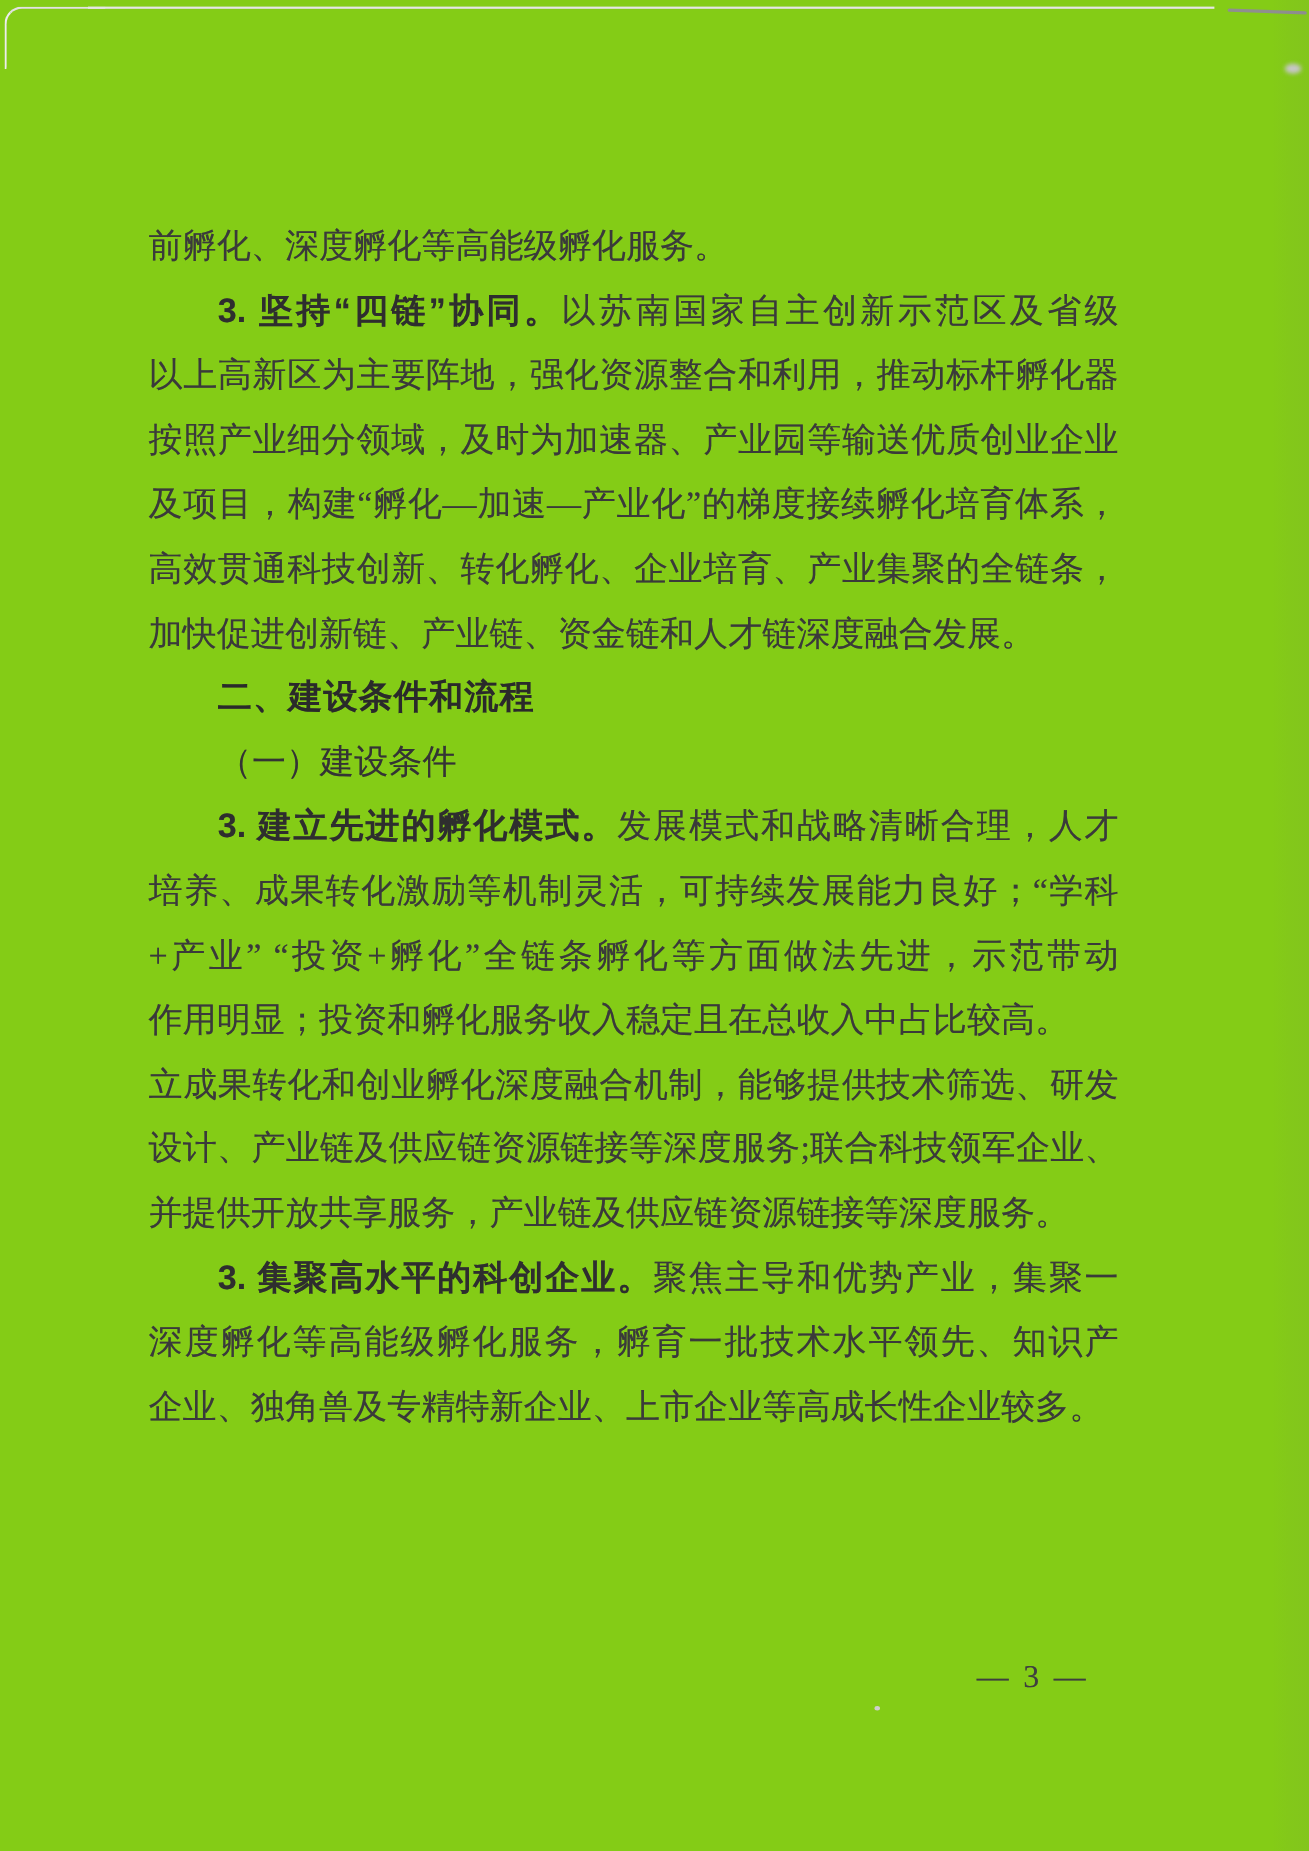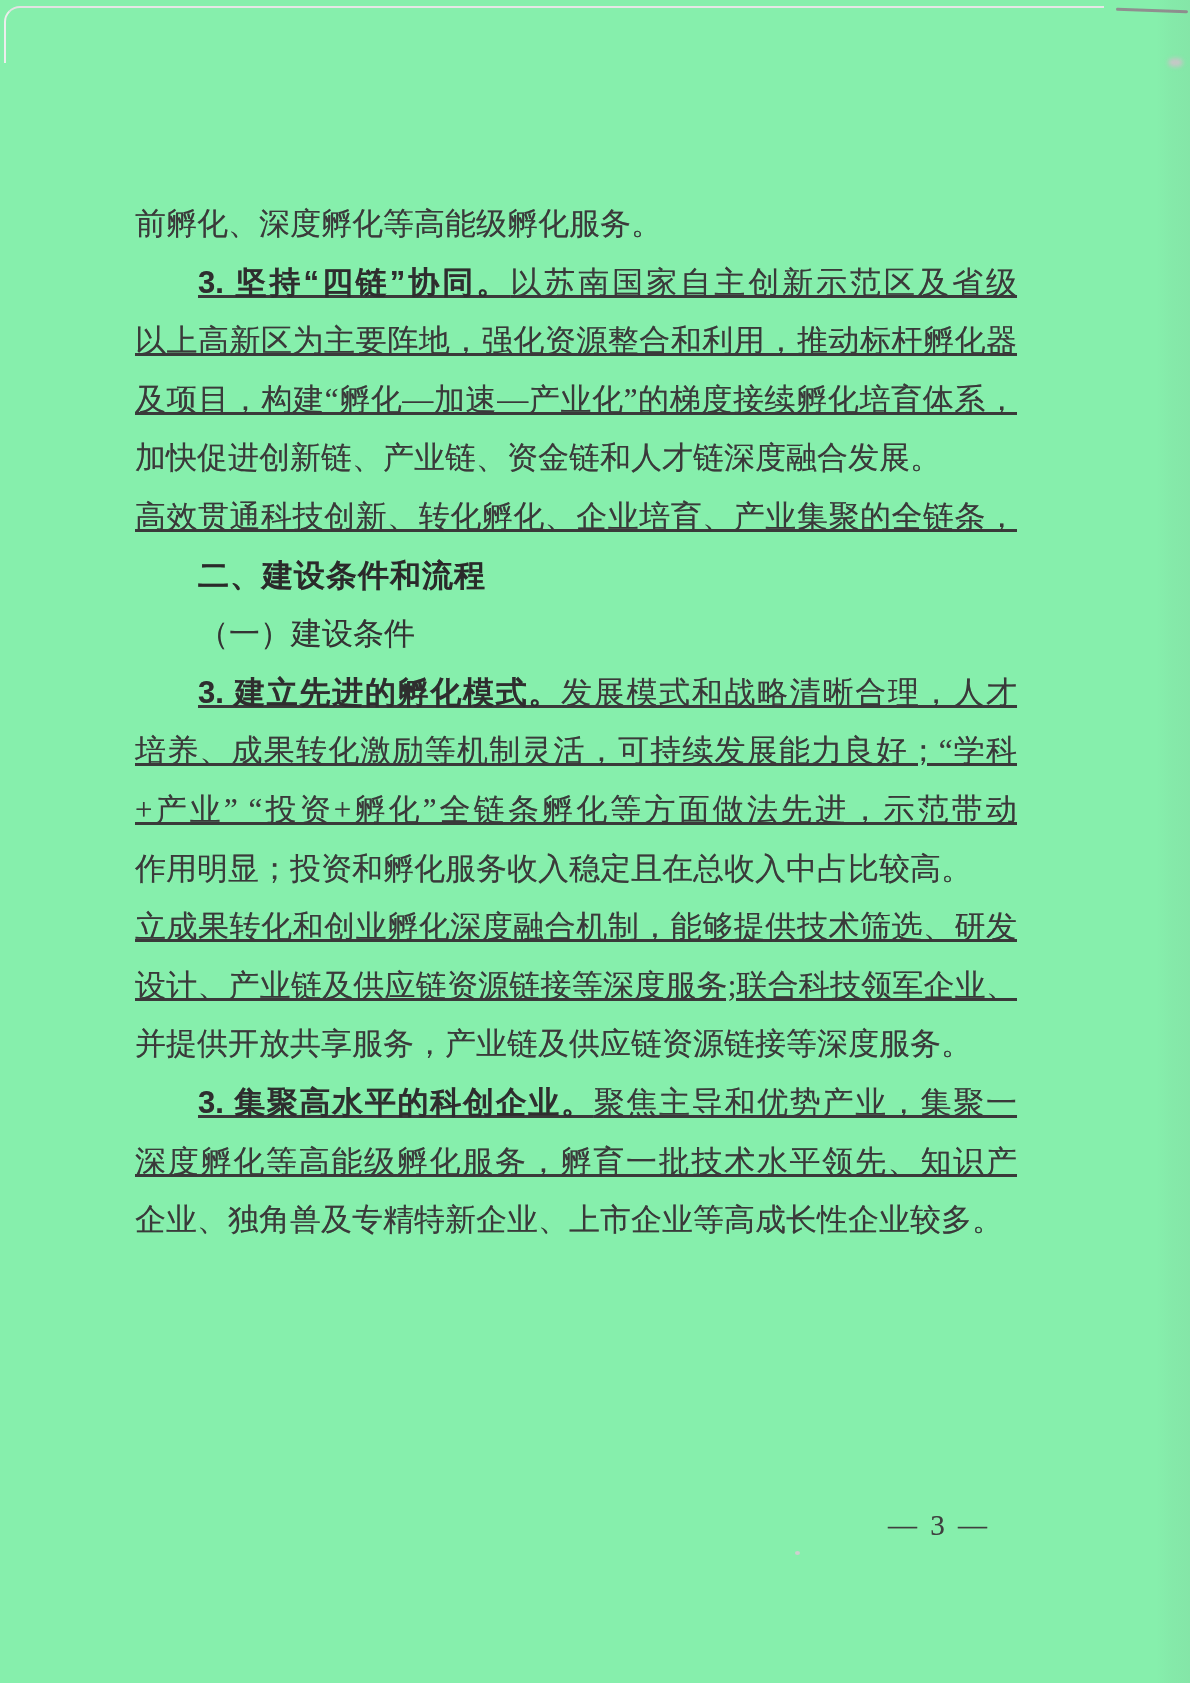--- a/index.html
+++ b/index.html
@@ -1,20 +1,20 @@
 <!DOCTYPE html>
 <html><head>
 <meta charset="utf-8">
 <style>
   html, body { margin: 0; padding: 0; background: #ffffff; }
   .page {
     position: relative;
     width: 1190px;
     height: 1683px;
-    background: #86efac;
+    background: #84cc16;
     overflow: hidden;
     font-family: "Liberation Serif", serif;
   }
 
   
   .scan-top-left {
     position: absolute; top: 6px; left: 4px; width: 90px; height: 55px;
     border-top: 2px solid #e2e2e2; border-left: 2px solid #ededed;
     border-top-left-radius: 16px;
   }
@@ -51,21 +51,20 @@
     line-height: 58.6px;
     font-size: 31px;
     color: #3a3a3a;
     white-space: nowrap;
     text-shadow: 0 0 0.5px rgba(70,70,70,0.55);
   }
   .line.justify {
     white-space: normal;
     text-align: justify;
     text-align-last: justify;
-    text-decoration: underline;
   }
   .line.indent { padding-left: 63px; }
 
   .seg-body { font-family: "Liberation Serif", serif; }
   .seg-bold {
     font-family: "Liberation Sans", sans-serif;
     font-weight: 700;
     color: #2e2e2e;
   }
   .seg-heading {
@@ -97,23 +96,24 @@
   <div class="scan-top-line"></div>
   <div class="scan-top-right"></div>
   <div class="scan-right-band"></div>
   <div class="scan-smudge"></div>
   <div class="scan-speck"></div>
 
   <div class="text-block" id="document-body">
       <div class="line"><span class="seg-body">前孵化、深度孵化等高能级孵化服务。</span></div>
       <div class="line indent justify"><span class="seg-bold">3. 坚持“四链”协同。</span><span class="seg-body">以苏南国家自主创新示范区及省级</span></div>
       <div class="line justify"><span class="seg-body">以上高新区为主要阵地，强化资源整合和利用，推动标杆孵化器</span></div>
+      <div class="line justify"><span class="seg-body">按照产业细分领域，及时为加速器、产业园等输送优质创业企业</span></div>
       <div class="line justify"><span class="seg-body">及项目，构建“孵化—加速—产业化”的梯度接续孵化培育体系，</span></div>
+      <div class="line justify"><span class="seg-body">高效贯通科技创新、转化孵化、企业培育、产业集聚的全链条，</span></div>
       <div class="line"><span class="seg-body">加快促进创新链、产业链、资金链和人才链深度融合发展。</span></div>
-      <div class="line justify"><span class="seg-body">高效贯通科技创新、转化孵化、企业培育、产业集聚的全链条，</span></div>
       <div class="line indent"><span class="seg-heading">二、建设条件和流程</span></div>
       <div class="line indent"><span class="seg-kai">（一）建设条件</span></div>
       <div class="line indent justify"><span class="seg-bold">3. 建立先进的孵化模式。</span><span class="seg-body">发展模式和战略清晰合理，人才</span></div>
       <div class="line justify"><span class="seg-body">培养、成果转化激励等机制灵活，可持续发展能力良好；“学科</span></div>
       <div class="line justify"><span class="seg-body">+产业” “投资+孵化”全链条孵化等方面做法先进，示范带动</span></div>
       <div class="line"><span class="seg-body">作用明显；投资和孵化服务收入稳定且在总收入中占比较高。</span></div>
       <div class="line justify"><span class="seg-body">立成果转化和创业孵化深度融合机制，能够提供技术筛选、研发</span></div>
       <div class="line justify"><span class="seg-body">设计、产业链及供应链资源链接等深度服务;联合科技领军企业、</span></div>
       <div class="line"><span class="seg-body">并提供开放共享服务，产业链及供应链资源链接等深度服务。</span></div>
       <div class="line indent justify"><span class="seg-bold">3. 集聚高水平的科创企业。</span><span class="seg-body">聚焦主导和优势产业，集聚一</span></div>

